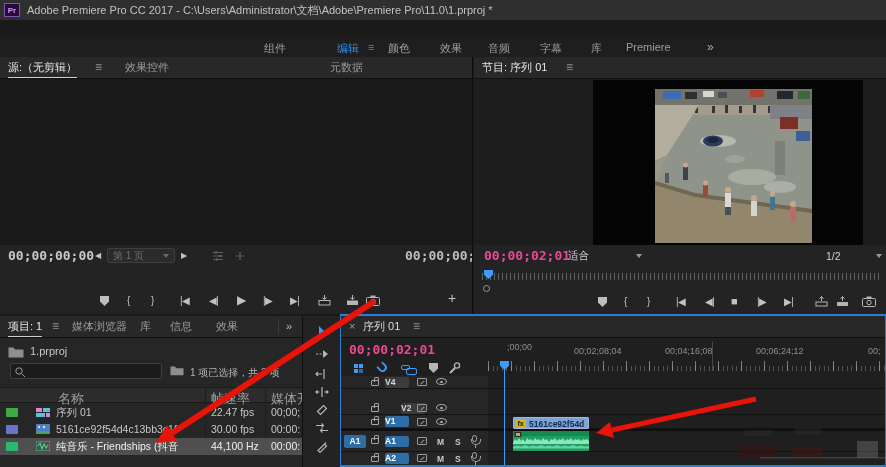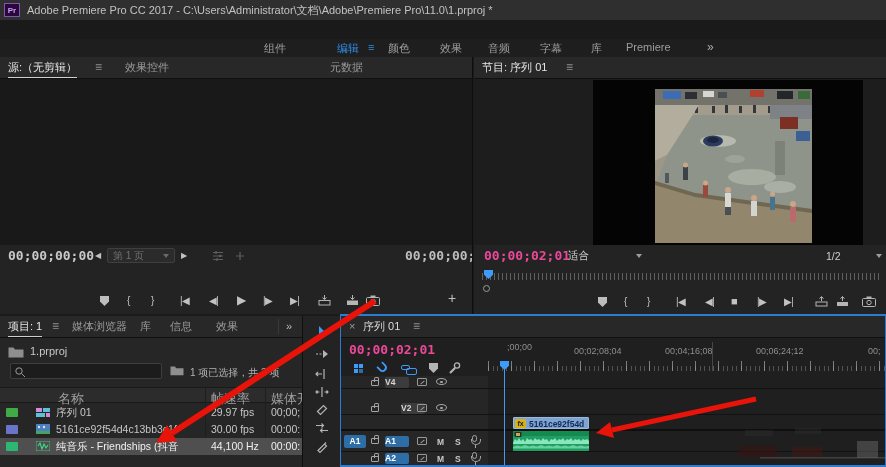--- a/index.html
+++ b/index.html
@@ -299,21 +299,21 @@
 
     <div class="prow" style="top:88px">
       <span class="chip" style="background: rgb(63, 170, 70);"></span>
       <svg class="abs" style="left:36px;top:4px" width="14" height="9" viewBox="0 0 14 9">
         <rect width="6" height="4" fill="#d58ad8"></rect>
           <rect x="7" width="7" height="4" fill="#59c1d8"></rect>
         <rect y="5" width="9" height="4" fill="#59c1d8"></rect>
           <rect x="10" y="5" width="4" height="4" fill="#d58ad8"></rect>
       </svg>
       <span class="pname">序列 01</span>
-      <span class="prate">29.97 fps</span>
+      <span class="prate">22.47 fps</span>
       <span class="pstart">00;00;</span>
     </div>
 
     <div class="prow" style="top:105px">
       <span class="chip" style="background: rgb(106, 116, 200);"></span>
       <svg class="abs" style="left:36px;top:3px" width="14" height="10" viewBox="0 0 14 10">
         <rect width="14" height="7" fill="#4a7fc0"></rect>
           <rect y="7" width="14" height="3" fill="#49a35c"></rect>
         <circle cx="3" cy="3" r="1.2" fill="#d9e2ef"></circle>
           <circle cx="8" cy="3" r="1.2" fill="#d9e2ef"></circle>
@@ -394,20 +394,26 @@
       <span class="i-lock" style="left:30px;top:4px"></span>
       <span class="tchip" style="left:44px;top:1px">V4</span>
       <span class="i-sync" style="left:76px;top:2px"></span>
       <span class="i-eye" style="left:95px;top:2px"></span>
     </div>
     <div class="trow" style="top:86px;height:13px">
       <span class="i-lock" style="left:30px;top:4px"></span>
       <span class="tchip" style="left:60px;top:1px">V2</span>
       <span class="i-sync" style="left:76px;top:2px"></span>
       <span class="i-eye" style="left:95px;top:2px"></span>
+    </div>
+    <div class="trow" style="top:99px;height:14px">
+      <span class="i-lock" style="left:30px;top:4px"></span>
+      <span class="tchip on" style="left:44px;top:1px">V1</span>
+      <span class="i-sync" style="left:76px;top:3px"></span>
+      <span class="i-eye" style="left:95px;top:3px"></span>
     </div>
 
     <div class="abs" style="left:0;top:113px;width:545px;height:2px;background:#0f0f0f"></div>
 
     <div class="trow" style="top:115px;height:21px">
       <span class="patch" style="left:3px;top:4px">A1</span>
       <span class="i-lock" style="left:30px;top:7px"></span>
       <span class="tchip on" style="left:44px;top:5px">A1</span>
       <span class="i-sync" style="left:76px;top:6px"></span>
       <span class="ms" style="left:96px;top:6px">M</span>

